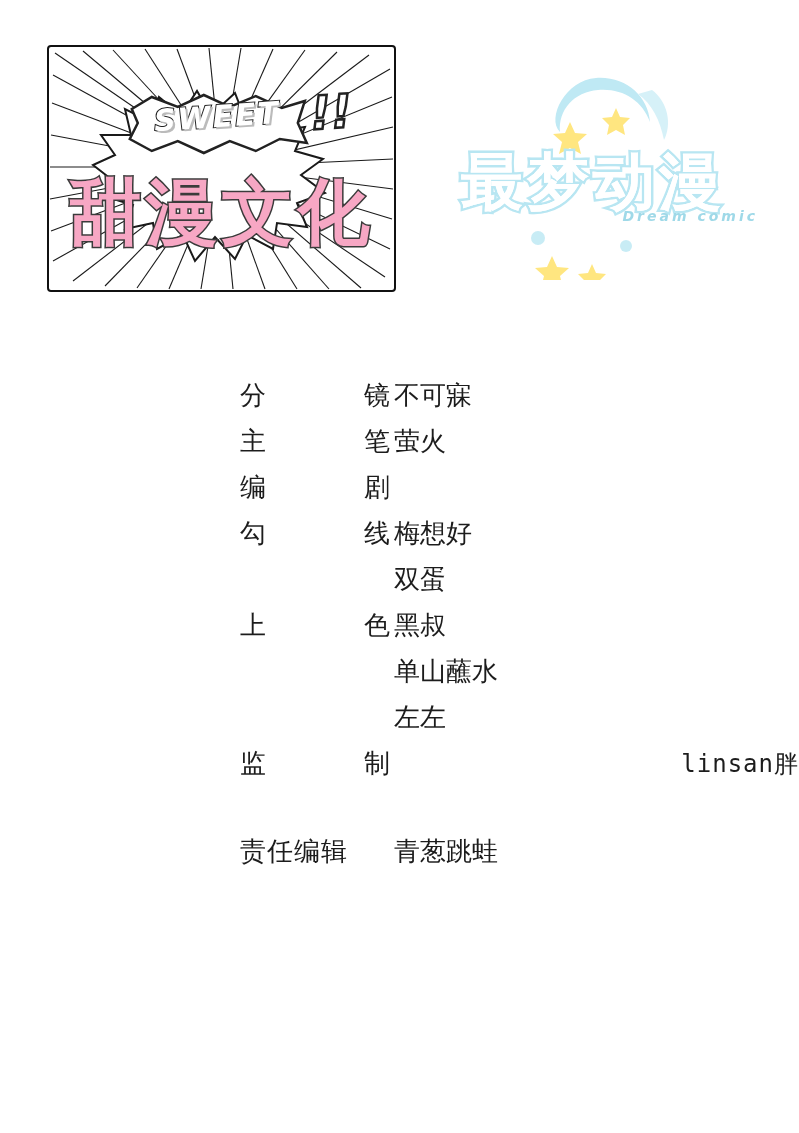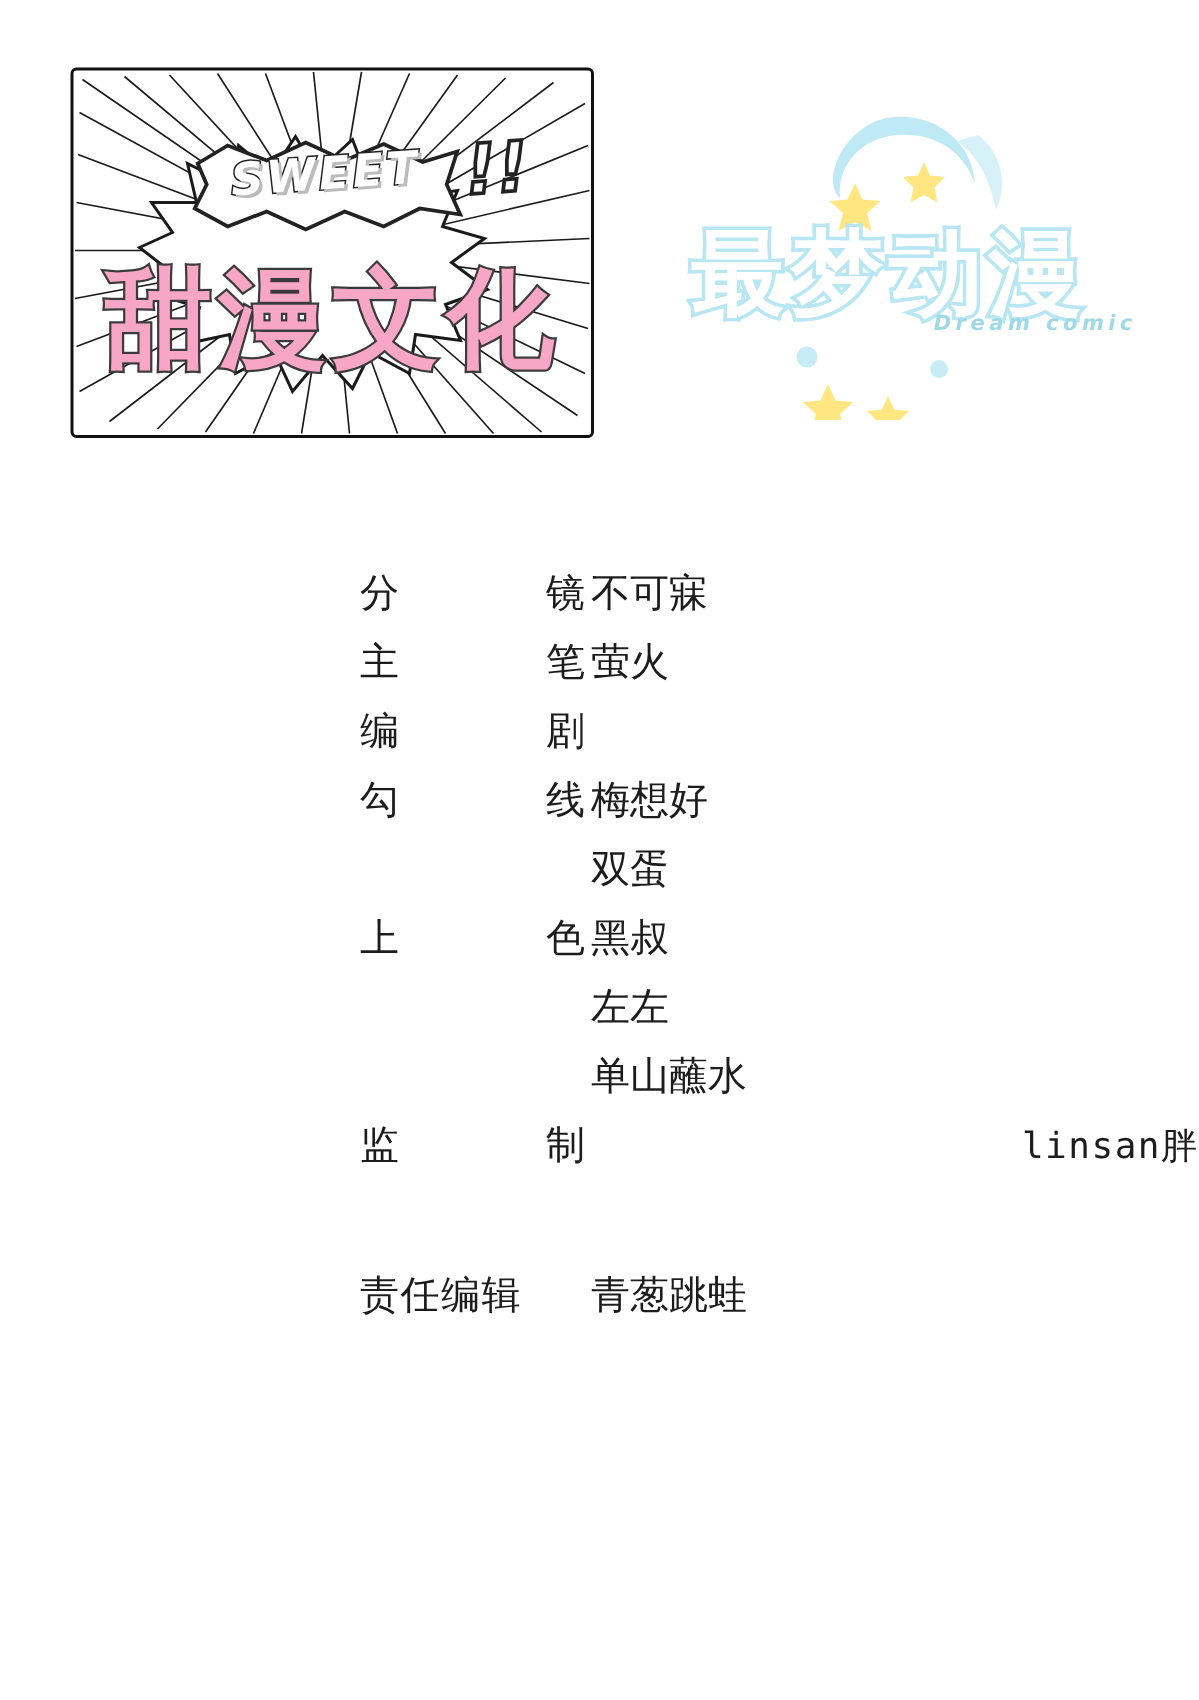--- a/index.html
+++ b/index.html
@@ -174,21 +174,21 @@
   .credit-name {
     flex: 1;
     text-align: left;
     padding-left: 4px;
     white-space: nowrap;
   }
   .credit-row.indent .credit-name {
     padding-left: 4px;
   }
   .credit-row.gap {
-    margin-top: 54px;
+    margin-top: 42px;
     justify-content: space-between;
   }
   .mono-name {
     font-family: "DejaVu Sans Mono", monospace;
     font-size: 24px;
     letter-spacing: 1px;
     text-align: right;
   }
 </style>
 </head>
@@ -315,26 +315,26 @@
   <div class="credit-row">
     <div class="credit-role">
       <span>上</span>
       <span>色</span>
     </div>
     <div class="credit-name">黑叔</div>
   </div>
 
   <div class="credit-row indent">
     <div class="credit-role"></div>
-    <div class="credit-name">左左</div>
+    <div class="credit-name">单山蘸水</div>
   </div>
 
   <div class="credit-row indent">
     <div class="credit-role"></div>
-    <div class="credit-name">单山蘸水</div>
+    <div class="credit-name">左左</div>
   </div>
 
   <div class="credit-row">
     <div class="credit-role">
       <span>监</span>
       <span>制</span>
     </div>
     <div class="credit-name mono-name">linsan胖</div>
   </div>
 

